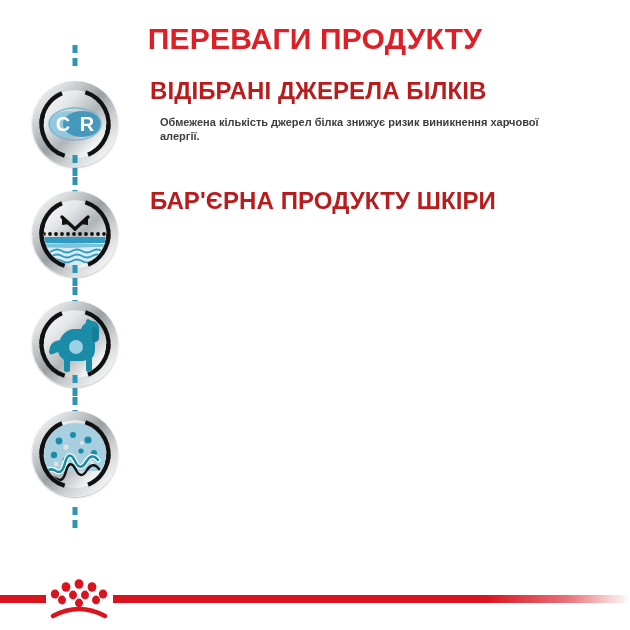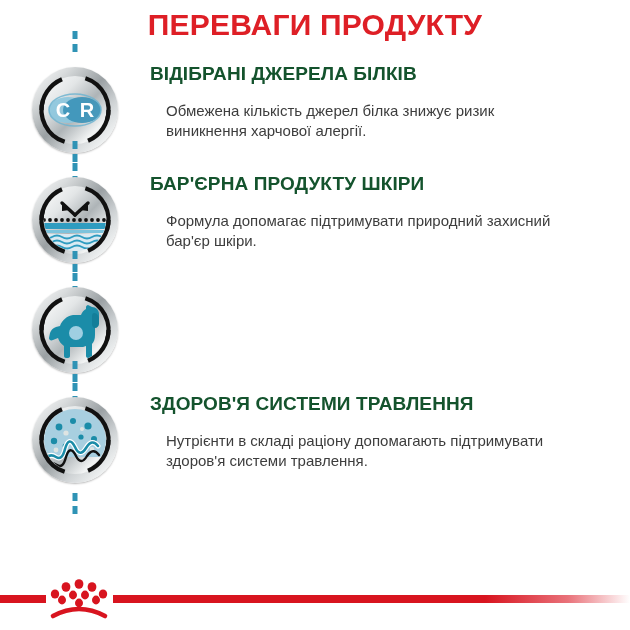--- a/index.html
+++ b/index.html
@@ -15,21 +15,21 @@
     position: relative;
   }
 
   
   .page-title {
     text-align: center;
     color: #de1f26;
     font-size: 30px;
     font-weight: bold;
     letter-spacing: 0.2px;
-    padding-top: 8px;
+    padding-top: 22px;
     line-height: 1.1;
     font-family: "Liberation Sans", sans-serif;
   }
 
   
   .benefits {
     position: relative;
     margin-top: 14px;
   }
 
@@ -77,33 +77,34 @@
   }
   .medallion svg { display:block; }
 
   
   .text-col {
     flex: 1 1 auto;
     padding-top: 8px;
     padding-right: 10px;
   }
   .benefit-heading {
-    color: #14532d;
-    font-size: 19px;
+    color: #b91c1c;
+    font-size: 24px;
     font-weight: bold;
     line-height: 1.15;
     margin: 0 0 3px 0;
     letter-spacing: .1px;
   }
   .benefit-body {
     color: #3d3d3d;
-    font-size: 15px;
+    font-size: 11px;
     line-height: 1.32;
-    margin: 16px;
+    margin: 10px;
     max-width: 400px;
+    font-weight: bold;
   }
 
   
   .footer {
     position: absolute;
     left: 0;
     bottom: 0;
     width: 630px;
     height: 68px;
   }
@@ -227,21 +228,20 @@
           </g>
           <path d="M 43 9.5 A 33.5 33.5 0 0 1 76.5 43" fill="none" stroke="#111" stroke-width="4.2" transform="rotate(18 43 43)"></path>
           <path d="M 43 76.5 A 33.5 33.5 0 0 1 9.5 43" fill="none" stroke="#111" stroke-width="4.2" transform="rotate(18 43 43)"></path>
           <path d="M 9.5 43 A 33.5 33.5 0 0 1 30 12.2" fill="none" stroke="#111" stroke-width="4.2"></path>
           <path d="M 76.5 43 A 33.5 33.5 0 0 1 56 73.8" fill="none" stroke="#111" stroke-width="4.2"></path>
         </svg>
       </div>
     </div>
     <div class="text-col">
       <p class="benefit-heading">БАР'ЄРНА ПРОДУКТУ ШКІРИ</p>
-      <p class="benefit-body">Формула допомагає підтримувати природний захисний бар'єр шкіри.</p>
     </div>
   </div>
 
   <div class="benefit-row">
     <div class="icon-col">
       <div class="connector top"></div>
       <div class="connector bottom"></div>
       <div class="medallion">
         <svg width="86" height="86" viewBox="0 0 86 86">
           <defs>
@@ -319,24 +319,20 @@
             <path d="M12 62 q6 -6 12 -2 q6 4 9 -8 q4 -14 10 -2 q5 11 11 1 q6 -10 12 -2" fill="none" stroke="#1b8ca8" stroke-width="2.6" stroke-linecap="round"></path>
             <path d="M12 69 q7 -5 13 -1 q6 4 9 -8 q4 -13 10 -1 q5 10 11 0 q6 -9 12 -1" fill="none" stroke="#111" stroke-width="2.4" stroke-linecap="round"></path>
           </g>
           <path d="M 43 9.5 A 33.5 33.5 0 0 1 76.5 43" fill="none" stroke="#111" stroke-width="4.2" transform="rotate(18 43 43)"></path>
           <path d="M 43 76.5 A 33.5 33.5 0 0 1 9.5 43" fill="none" stroke="#111" stroke-width="4.2" transform="rotate(18 43 43)"></path>
           <path d="M 9.5 43 A 33.5 33.5 0 0 1 30 12.2" fill="none" stroke="#111" stroke-width="4.2"></path>
           <path d="M 76.5 43 A 33.5 33.5 0 0 1 56 73.8" fill="none" stroke="#111" stroke-width="4.2"></path>
         </svg>
       </div>
     </div>
-    <div class="text-col">
-      <p class="benefit-heading">ЗДОРОВ'Я СИСТЕМИ ТРАВЛЕННЯ</p>
-      <p class="benefit-body">Нутрієнти в складі раціону допомагають підтримувати здоров'я системи травлення.</p>
-    </div>
   </div>
 
 </div>
 
 <div class="footer">
   <div class="footer-bar-left"></div>
   <div class="footer-bar-right"></div>
   <div class="crown">
     <svg width="64" height="44" viewBox="0 0 64 44">
       <g fill="#d8141f">

